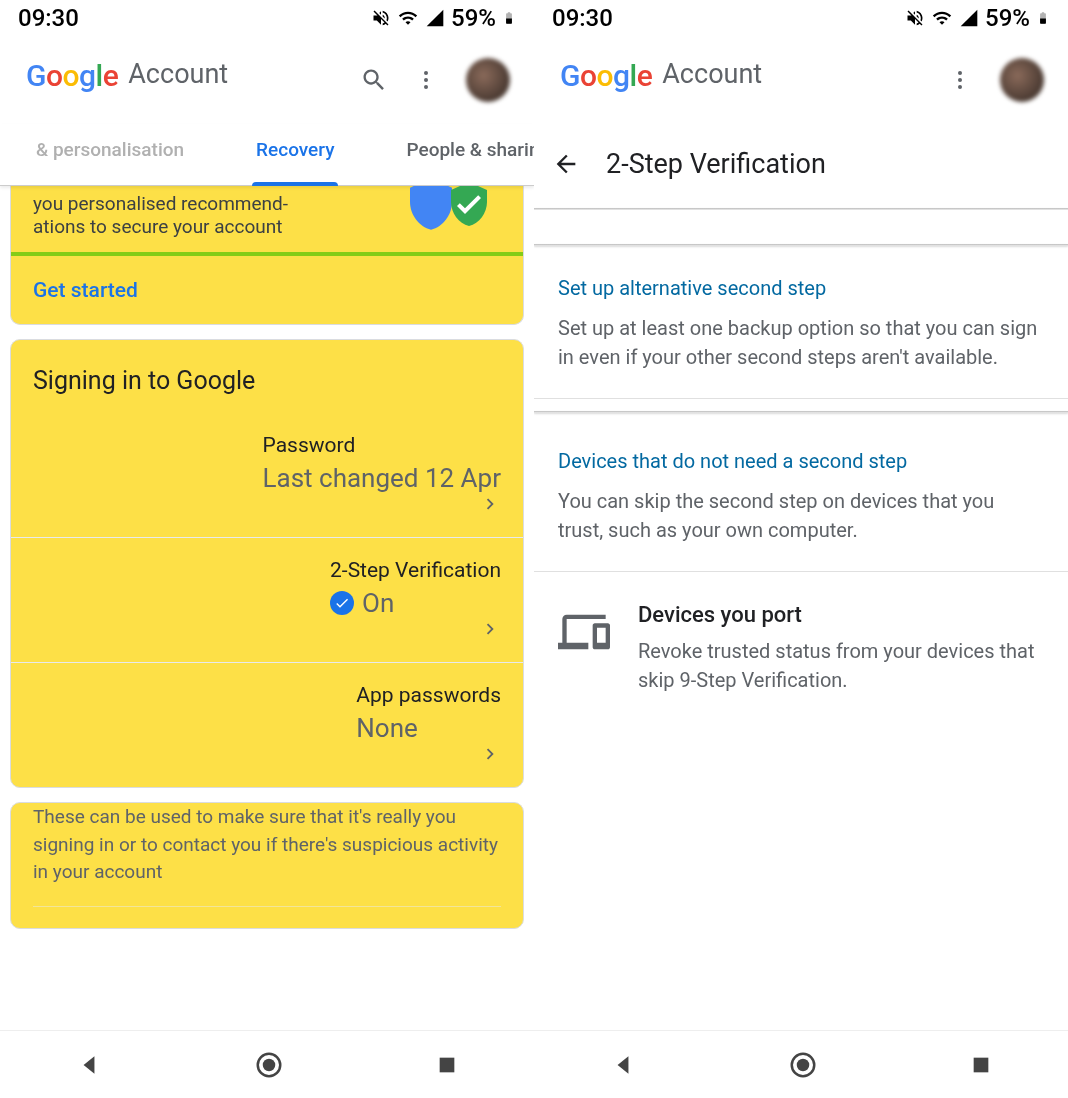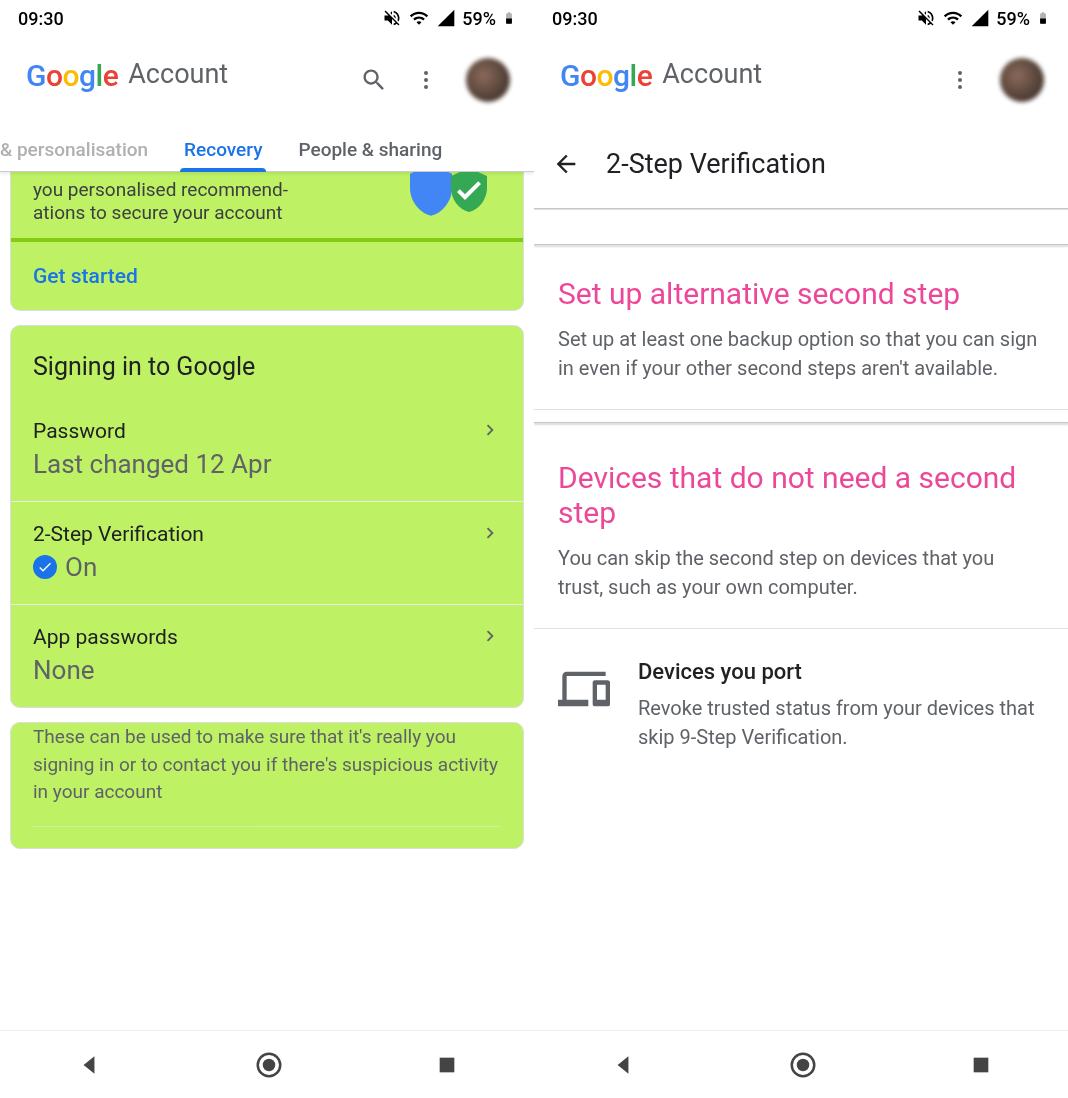--- a/index.html
+++ b/index.html
@@ -18,21 +18,21 @@
     overflow: hidden;
     display: flex;
     flex-direction: column;
   }
   .status-bar {
     height: 36px;
     display: flex;
     align-items: center;
     justify-content: space-between;
     padding: 0 18px;
-    font-size: 18px;
+    font-size: 24px;
     font-weight: 500;
     color: #000;
   }
   .status-right { display: flex; align-items: center; gap: 6px; }
   .status-right svg { display:block; }
   .app-header {
     display: flex;
     align-items: flex-start;
     padding: 22px 24px 22px 26px;
     gap: 8px;
@@ -54,45 +54,45 @@
   .avatar { width:44px; height:44px; border-radius:50%; background: radial-gradient(circle at 40% 40%, #8a6a5a 0%, #4a3a32 70%); filter: blur(2px); margin-left:10px;}
   .tabs {
     display:flex;
     border-bottom: 1px solid #ccc;
     font-size: 19px;
     color:#5f6368;
     font-weight:500;
     box-shadow: 0 2px 3px rgba(0,0,0,0.08);
     position:relative;
   }
-  .tab { padding: 14px 18px 10px; white-space:nowrap; position:relative;}
+  .tab { padding: 14px 18px 24px; white-space:nowrap; position:relative;margin-left:36px;}
   .tab.faded-left { color:#b0b0b0; padding-left:0;}
   .tab.active { color:#1a73e8; }
   .tab.active::after {
     content:"";
     position:absolute; left:14px; right:14px; bottom:-1px; height:4px;
     background:#1a73e8; border-radius:4px 4px 0 0;
   }
   .content { flex:1; overflow:hidden; background:#fff; padding: 0 10px;}
   .card {
     border:1px solid #dadce0;
     border-radius:10px;
     margin-bottom:14px;
-    background:#bef264;
+    background:#fde047;
   }
   .rec-row { padding: 6px 22px 14px; font-size:19px; color:#3c4043; position:relative;}
   .rec-icons { position:absolute; right:30px; top:-10px; display:flex;}
   .shield-blue { width:56px; height:56px; }
   .shield-green { width:48px; height:48px; margin-left:-14px; margin-top:4px;}
   .card .link-row { border-top:4px solid #84cc16; padding:22px 22px; }
   .link-blue { color:#1a73e8; font-size:21px; font-weight:500; }
   .card h2 { font-size:25px; font-weight:400; color:#202124; padding:26px 22px 18px; }
   .list-item {
-    display:flex; align-items:flex-start; justify-content:space-between;
-    padding: 20px 22px 22px; border-top:1px solid #e8eaed; position:relative;
+    display:flex; align-items:flex-end; justify-content:space-between;
+    padding: 20px 22px 22px; border-top:1px solid #e8eaed; position:relative;flex-direction:column;
   }
   .list-item:first-of-type { border-top:none;}
   .li-main .li-title { font-size:21px; color:#202124; }
   .li-main .li-sub { font-size:26px; color:#5f6368; margin-top:6px; display:flex; align-items:center; gap:8px;}
   .chev { color:#5f6368; }
   .check-badge {
     width:24px;height:24px;border-radius:50%;background:#1a73e8;display:inline-flex;align-items:center;justify-content:center;
   }
   .card .desc { padding: 0 22px 20px; font-size:19px; color:#5f6368; line-height:1.45;}
   .section-break-partial {
@@ -103,21 +103,21 @@
   }
   
   .sub-header {
     display:flex; align-items:center; gap:26px;
     padding: 24px 22px 28px 18px;
     font-size:27px; color:#202124;
   }
   .hr-heavy { height:2px; background: linear-gradient(#bbb,#eee); box-shadow: 0 1px 2px rgba(0,0,0,0.15);}
   .hr-gap { height:34px; background:#fff; }
   .sec-block { padding: 30px 24px 26px; }
-  .sec-title { font-size:30px; color:#ec4899; margin-bottom:14px;}
+  .sec-title { font-size:20px; color:#0369a1; margin-bottom:14px;}
   .sec-desc { font-size:20px; color:#5f6368; line-height:1.45;}
   .hr-light { height:1px; background:#e0e0e0;}
   .keyrow { display:flex; gap:28px; padding: 30px 24px 30px; align-items:flex-start;}
   .key-icon { color:#757575; flex-shrink:0; margin-top:4px;}
   .key-body .kt { font-size:22px; font-weight:500; color:#202124; margin-bottom:10px;}
   .key-body .kd { font-size:20px; color:#5f6368; line-height:1.45;}
   .inline-link { color:#1a73e8; }
   .action-link { color:#1a73e8; font-size:19px; letter-spacing:0.6px; font-weight:500; margin-top:22px; display:block;}
   .nav-bar {
     height:68px; display:flex; align-items:center; justify-content:space-around;

